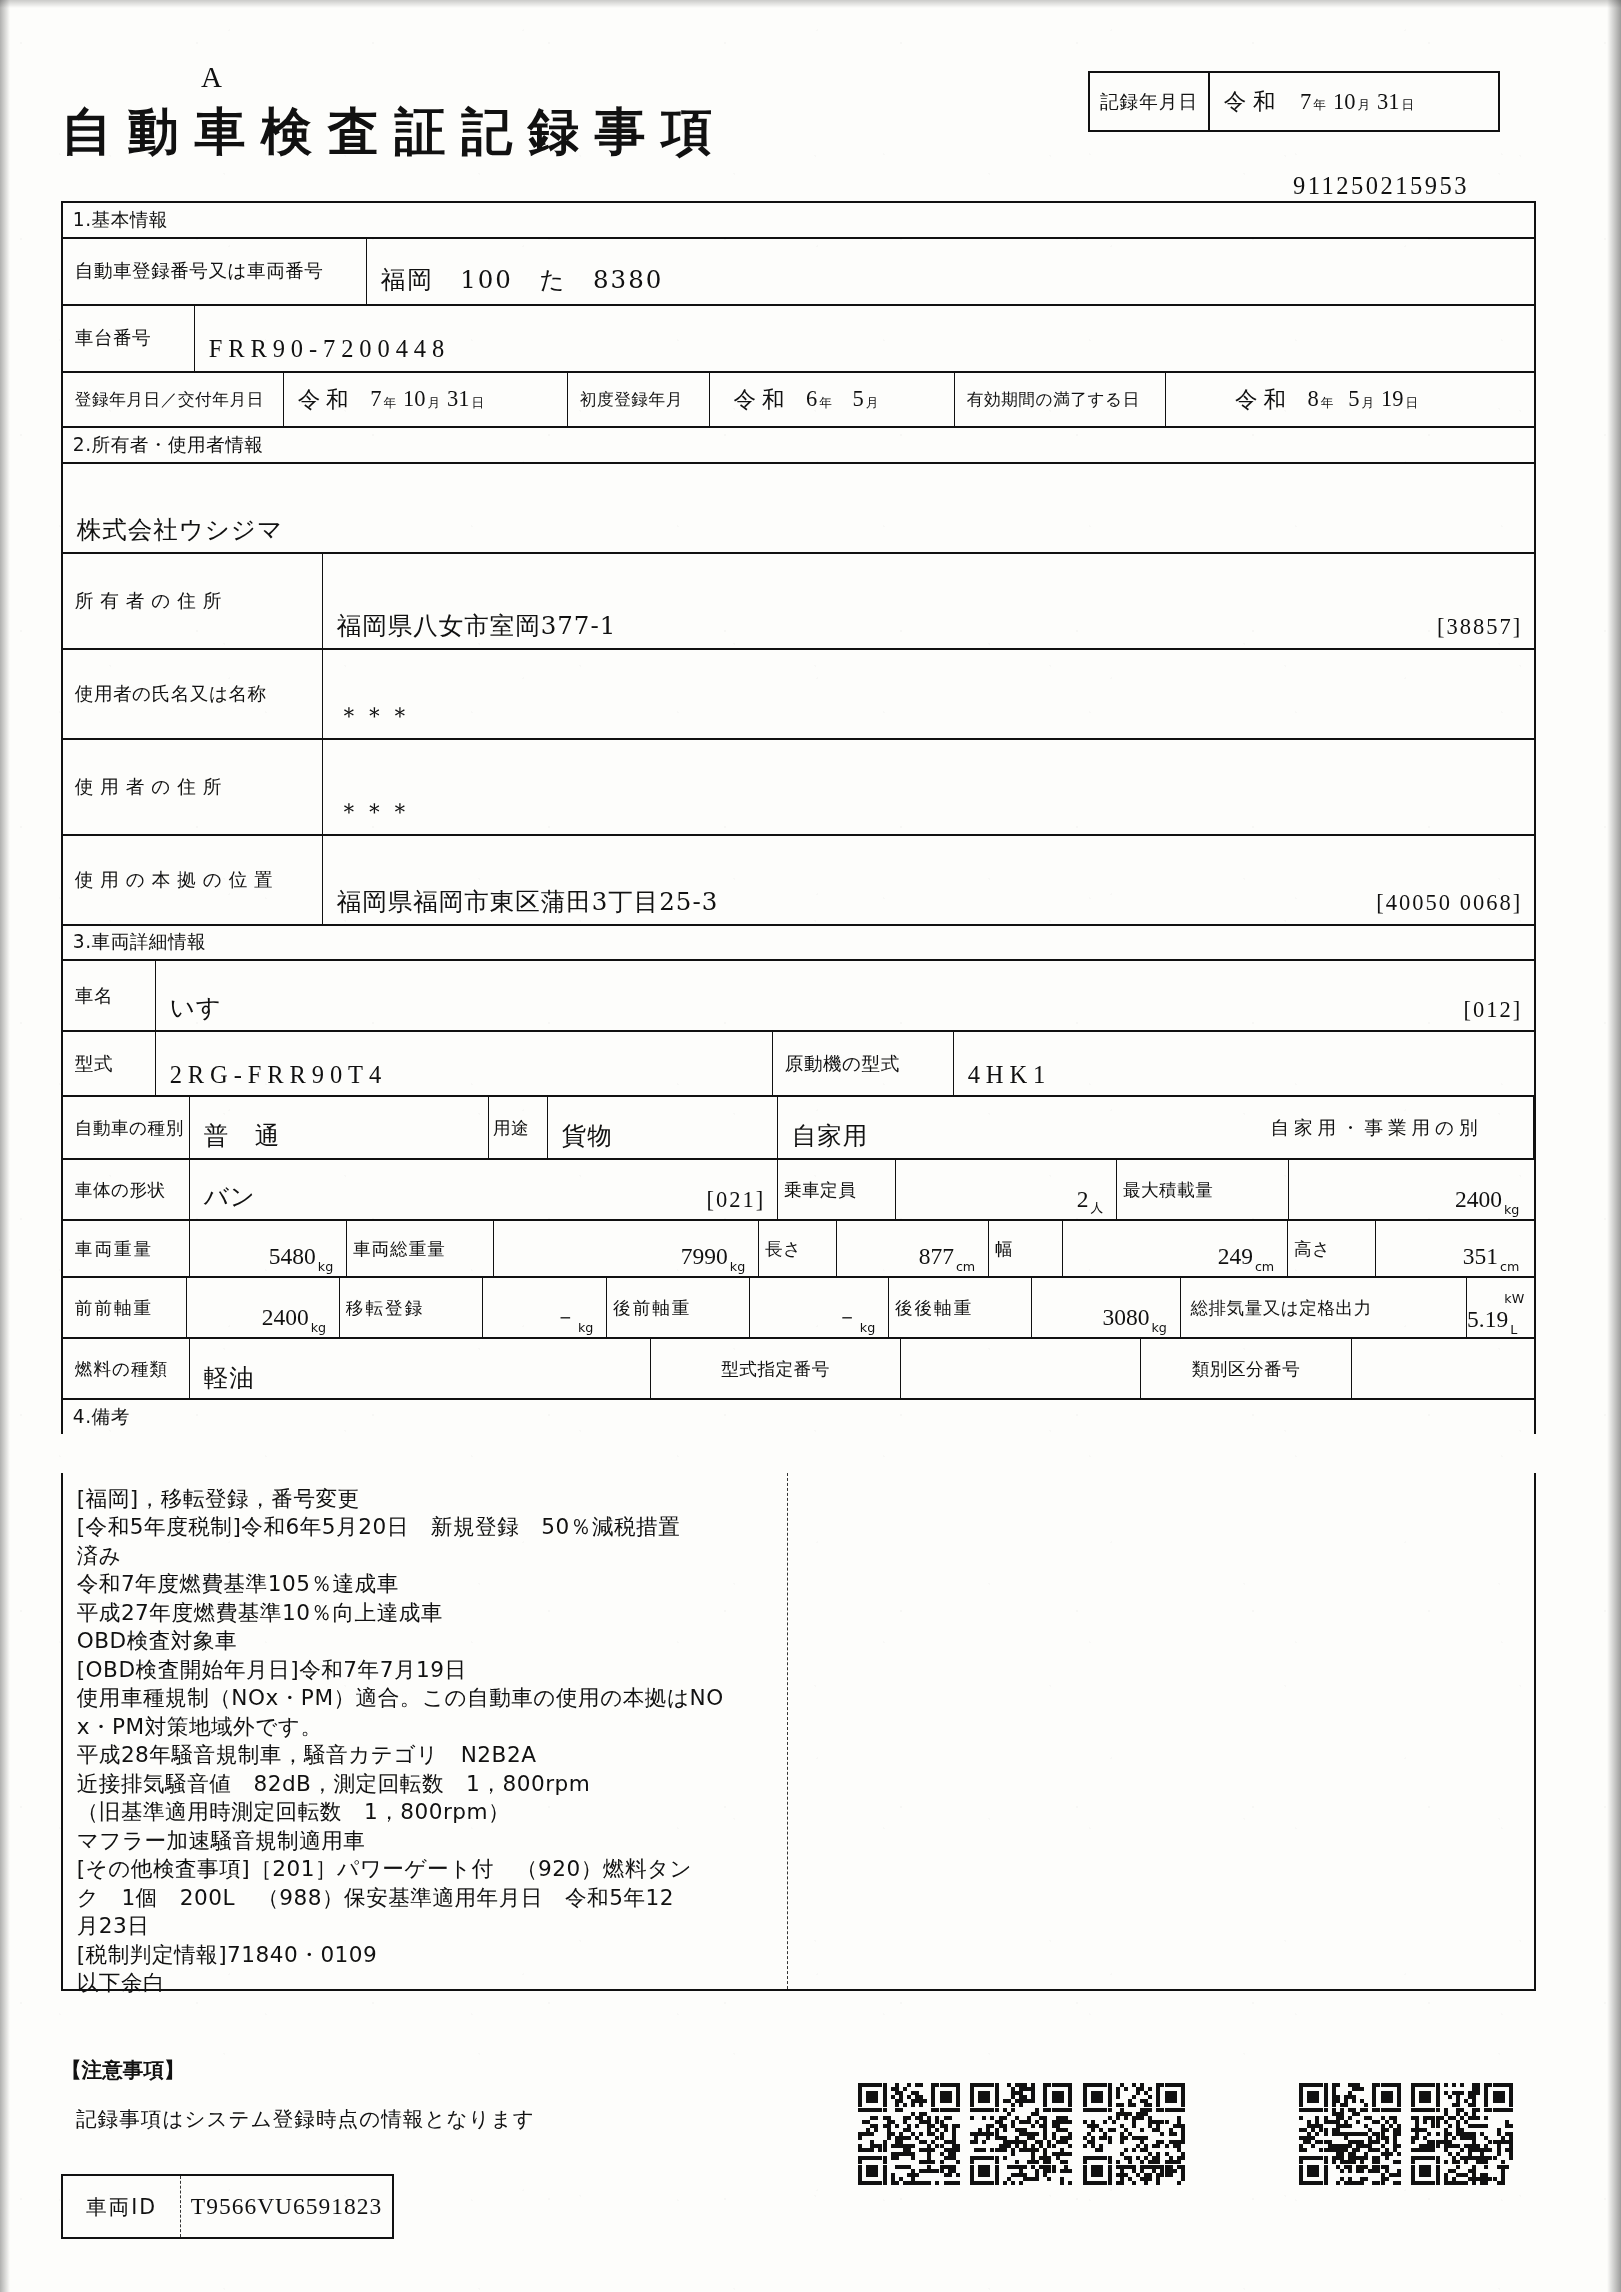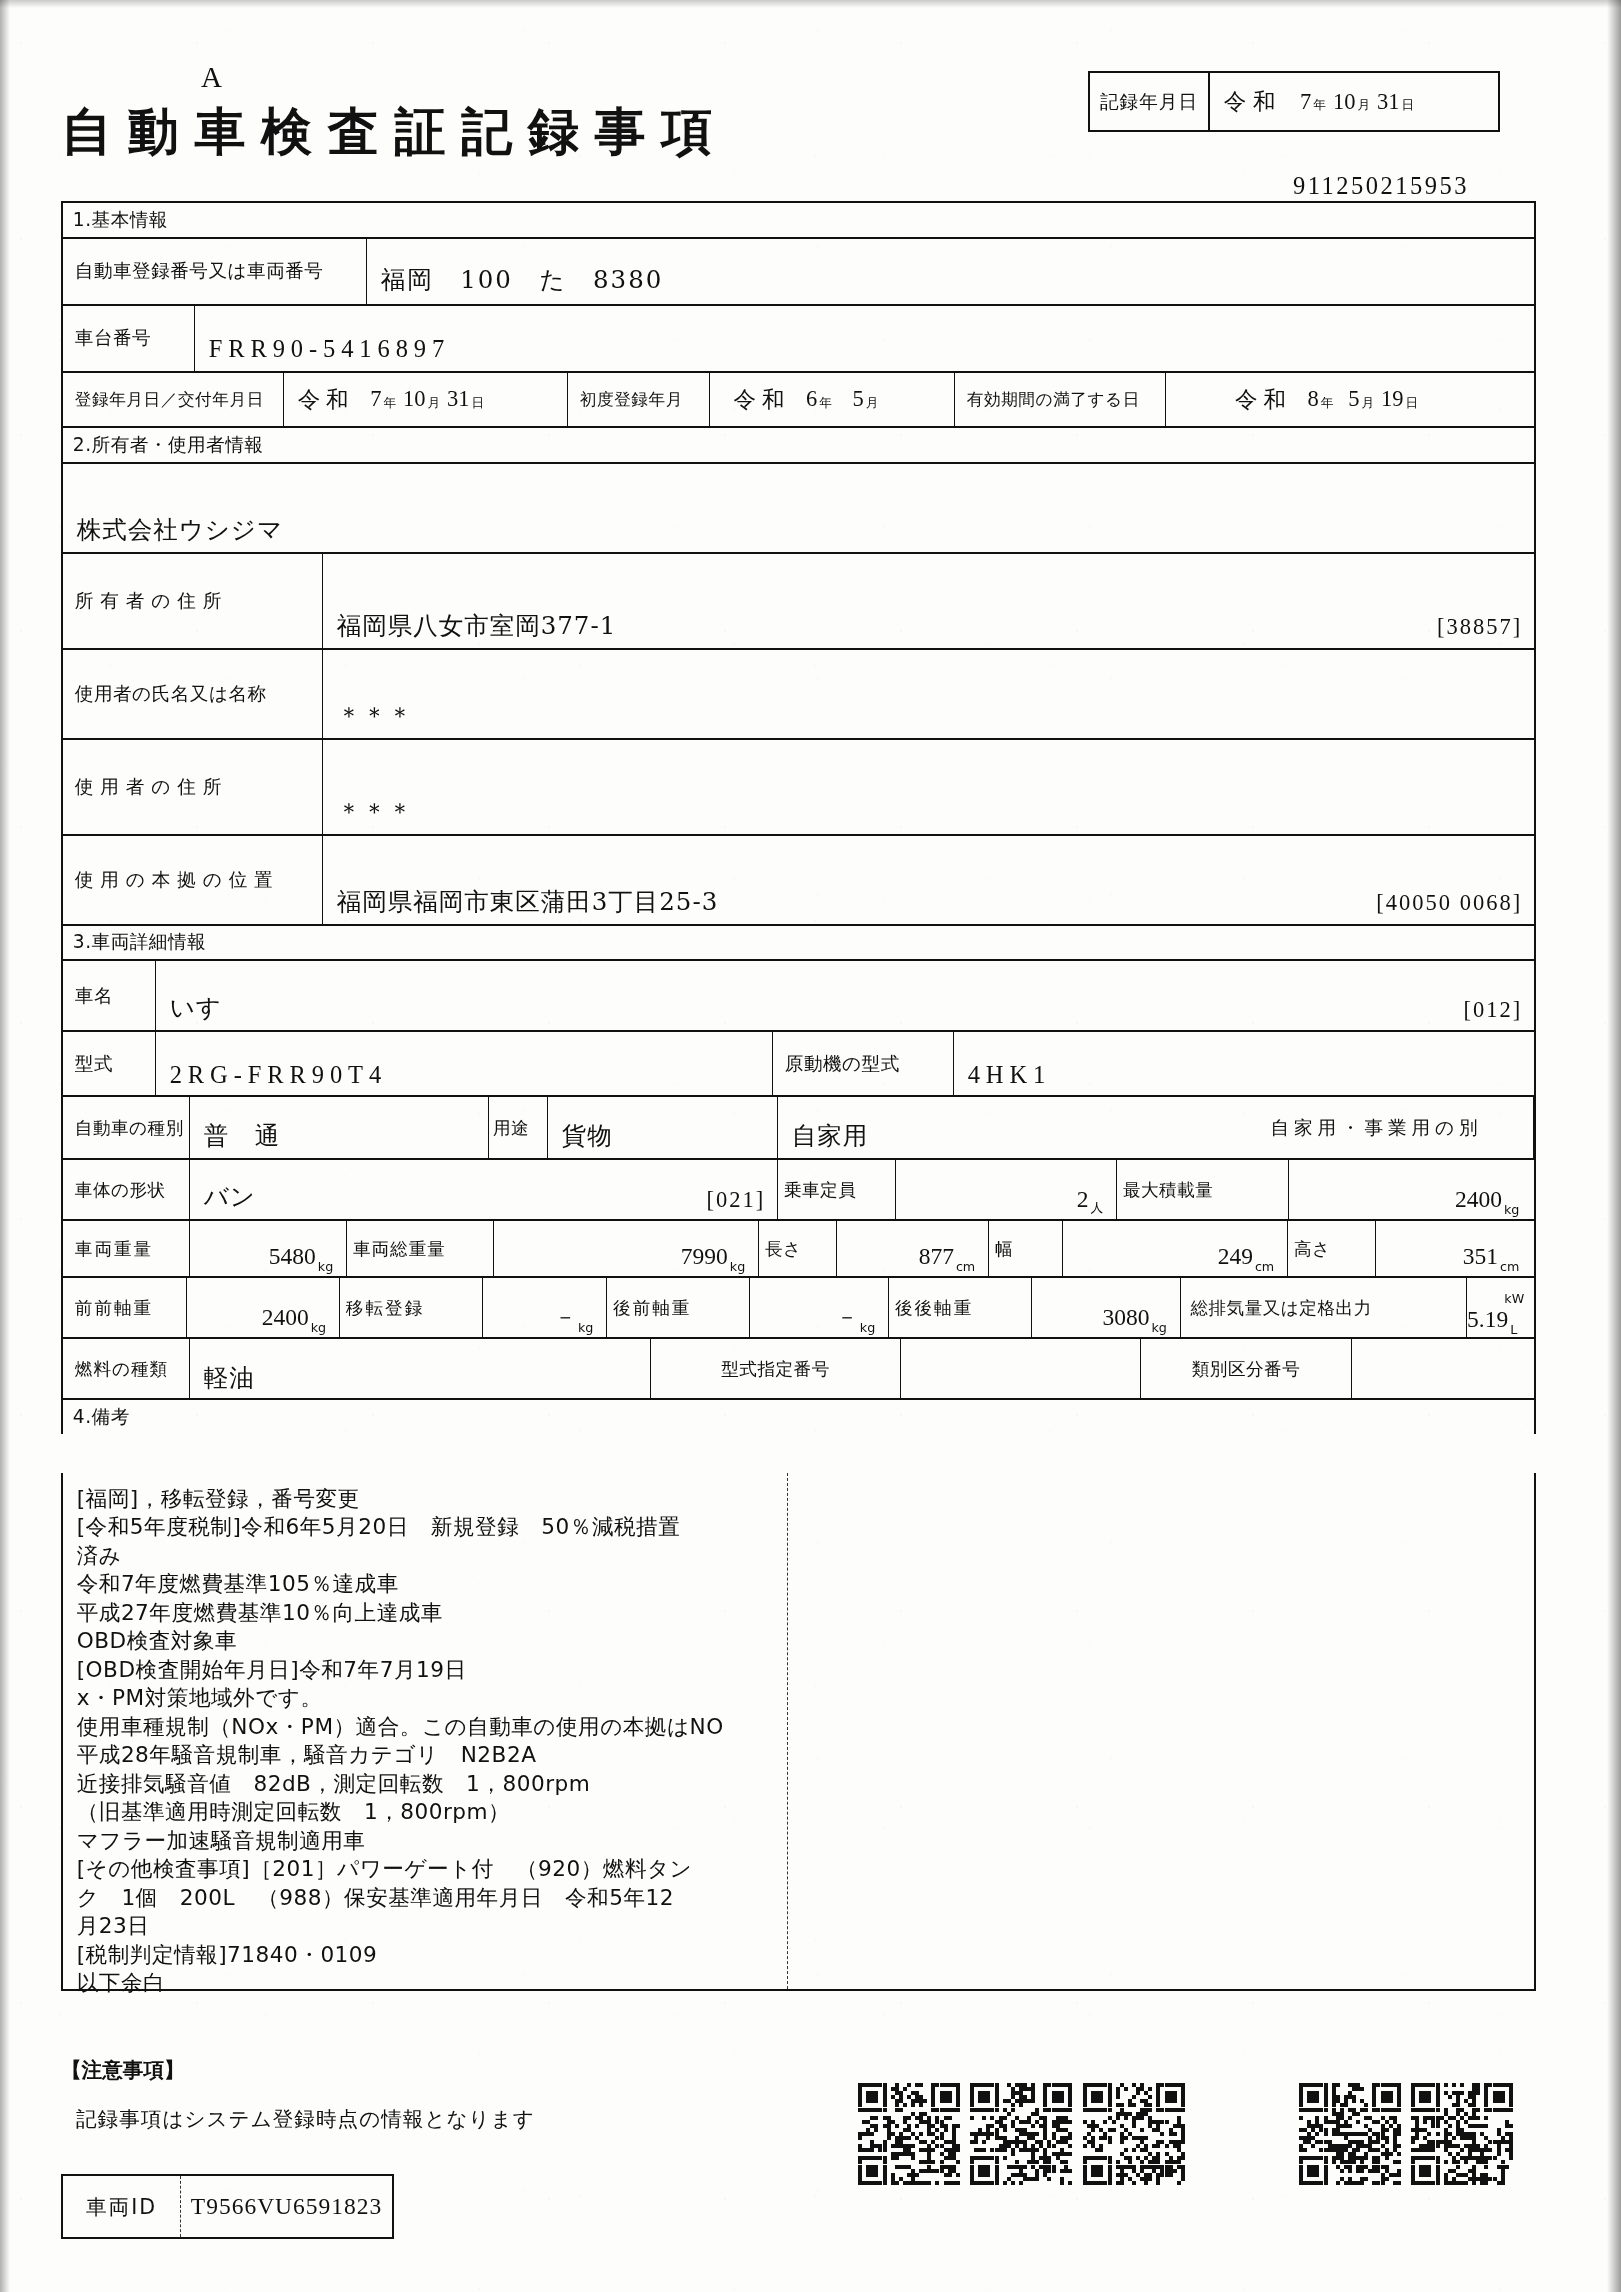--- a/index.html
+++ b/index.html
@@ -125,21 +125,21 @@
       <div class="cell" style="flex:1">
         <span class="valtxt" style="padding-bottom:7.8px">福岡　100　た　8380</span>
       </div>
     </div>
 
     <div class="row" style="height:67px">
       <div class="cell vline" style="width:132px;align-items:center">
         <span class="hdr">車台番号</span>
       </div>
       <div class="cell" style="flex:1">
-        <span class="valtxt mono" style="padding-bottom:7.8px">FRR90-5416897</span>
+        <span class="valtxt mono" style="padding-bottom:7.8px">FRR90-7200448</span>
       </div>
     </div>
 
     <div class="row" style="height:55px">
       <div class="cell vline" style="width:221px;align-items:center">
         <span class="hdr" style="font-size:16.7px">登録年月日／交付年月日</span>
       </div>
       <div class="cell vline" style="width:284px;align-items:center;padding-left:13.7px">
         <span class="era" style="font-size:22.5px;letter-spacing:5.9px">令和</span>
         <span class="num" style="font-size:22.5px;margin-left:15.7px">7</span>
@@ -397,22 +397,22 @@
   <div class="remarks" style="top:1473px">
     <div class="rem-inner">
       <div class="rem-l">
         <div class="rline">[福岡]，移転登録，番号変更</div>
         <div class="rline">[令和5年度税制]令和6年5月20日　新規登録　50％減税措置</div>
         <div class="rline">済み</div>
         <div class="rline">令和7年度燃費基準105％達成車</div>
         <div class="rline">平成27年度燃費基準10％向上達成車</div>
         <div class="rline">OBD検査対象車</div>
         <div class="rline">[OBD検査開始年月日]令和7年7月19日</div>
+        <div class="rline">使用車種規制（NOx・PM）適合。この自動車の使用の本拠はNO</div>
         <div class="rline">x・PM対策地域外です。</div>
-        <div class="rline">使用車種規制（NOx・PM）適合。この自動車の使用の本拠はNO</div>
         <div class="rline">平成28年騒音規制車，騒音カテゴリ　N2B2A</div>
         <div class="rline">近接排気騒音値　82dB，測定回転数　1，800rpm</div>
         <div class="rline">（旧基準適用時測定回転数　1，800rpm）</div>
         <div class="rline">マフラー加速騒音規制適用車</div>
         <div class="rline">[その他検査事項]［201］パワーゲート付　（920）燃料タン</div>
         <div class="rline">ク　1個　200L　（988）保安基準適用年月日　令和5年12</div>
         <div class="rline">月23日</div>
         <div class="rline">[税制判定情報]71840・0109</div>
         <div class="rline">以下余白</div>
       </div>

